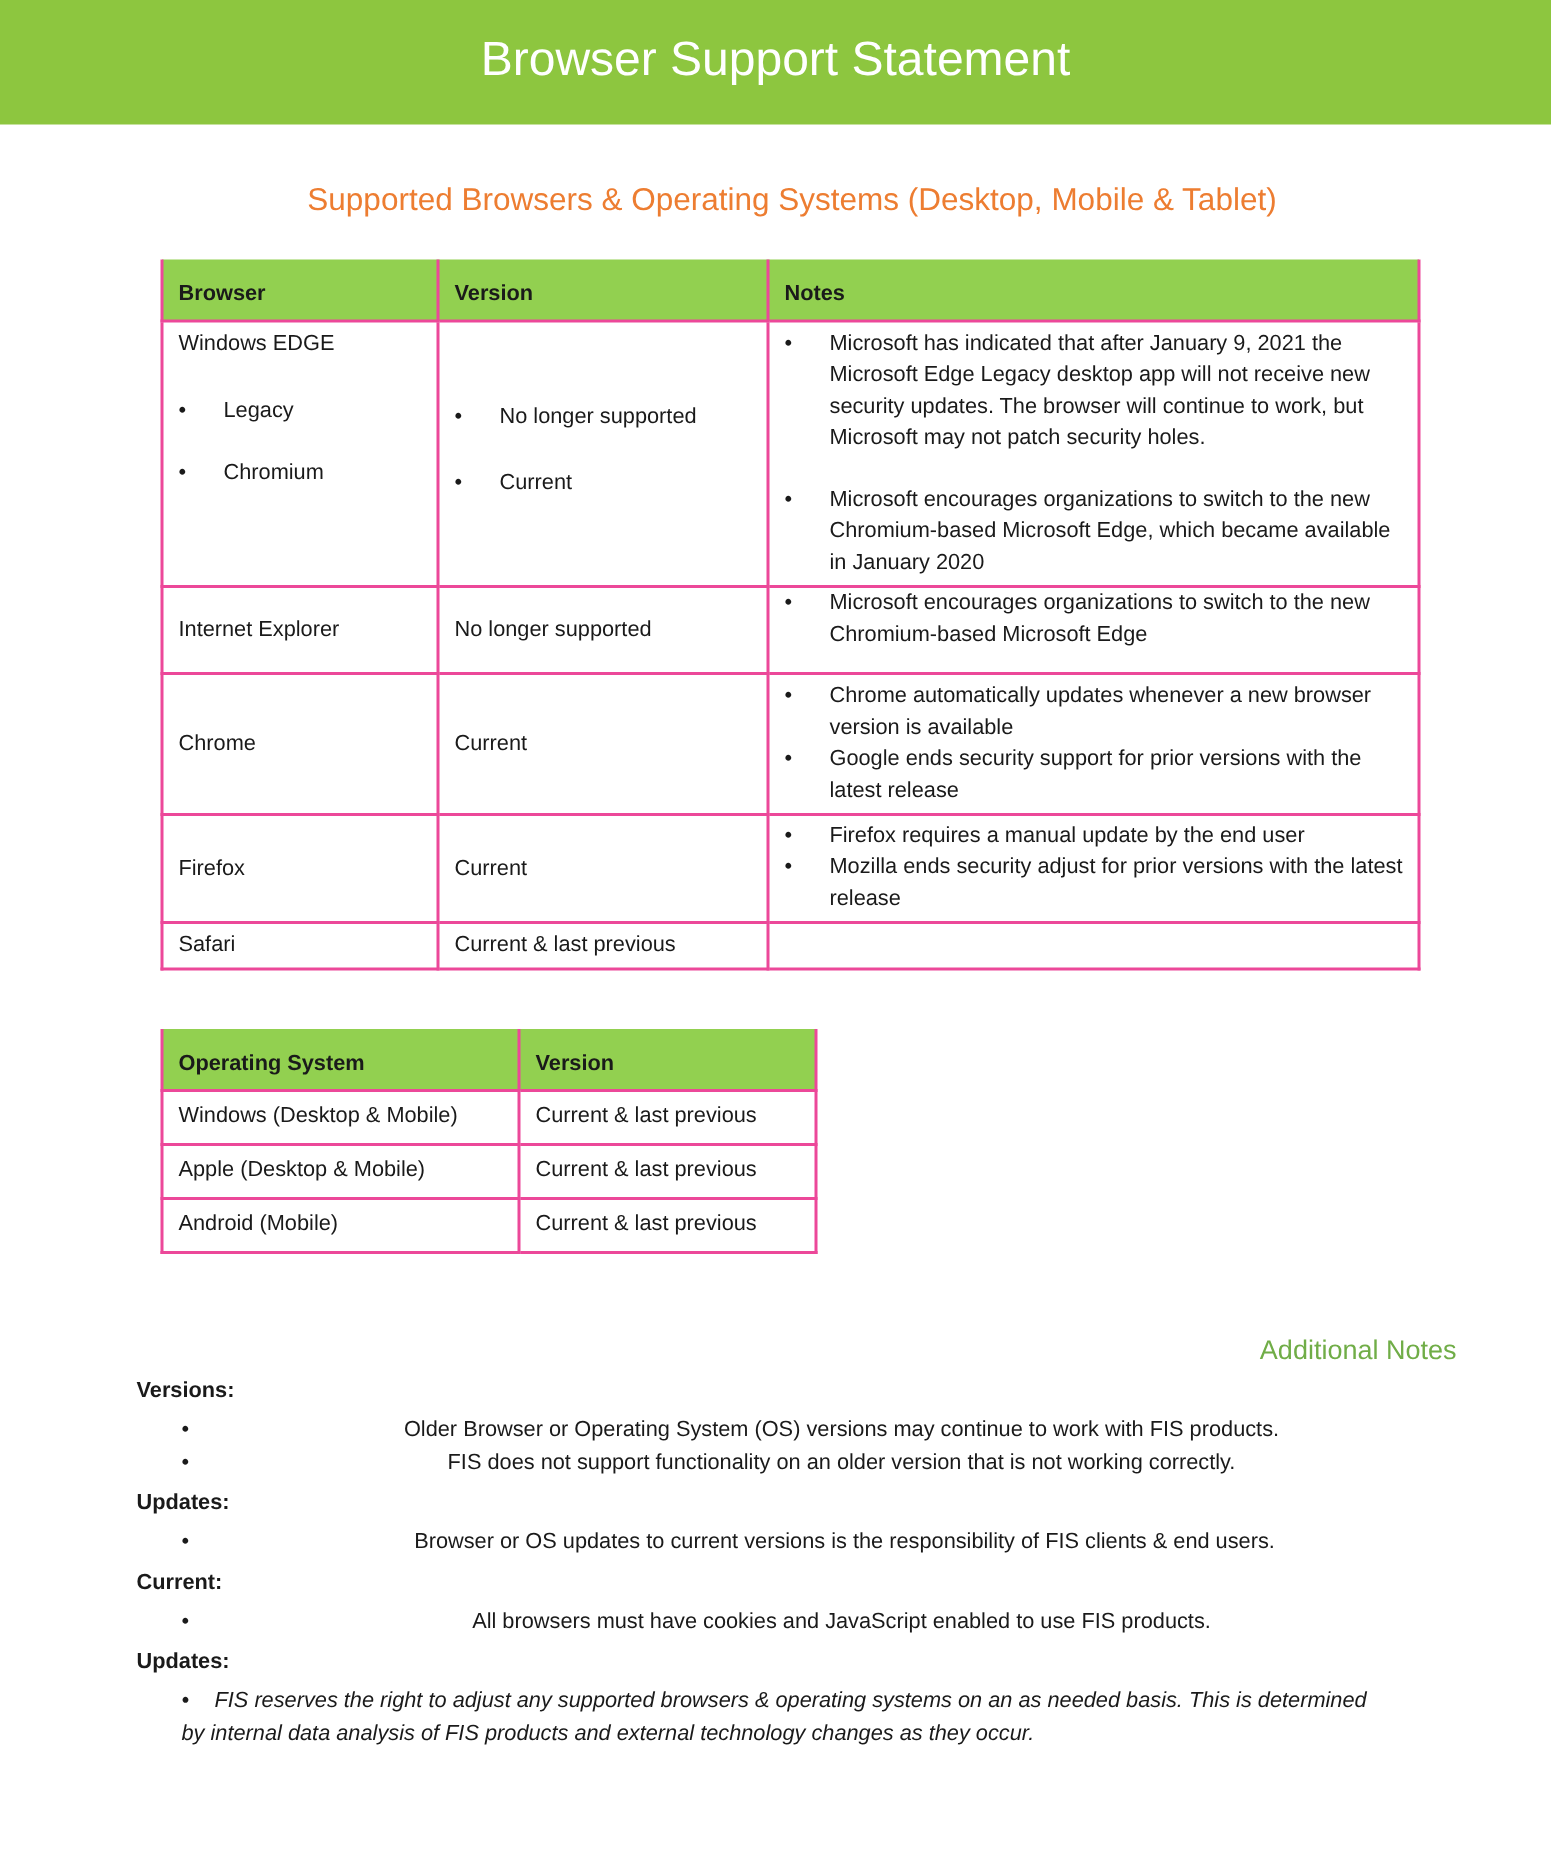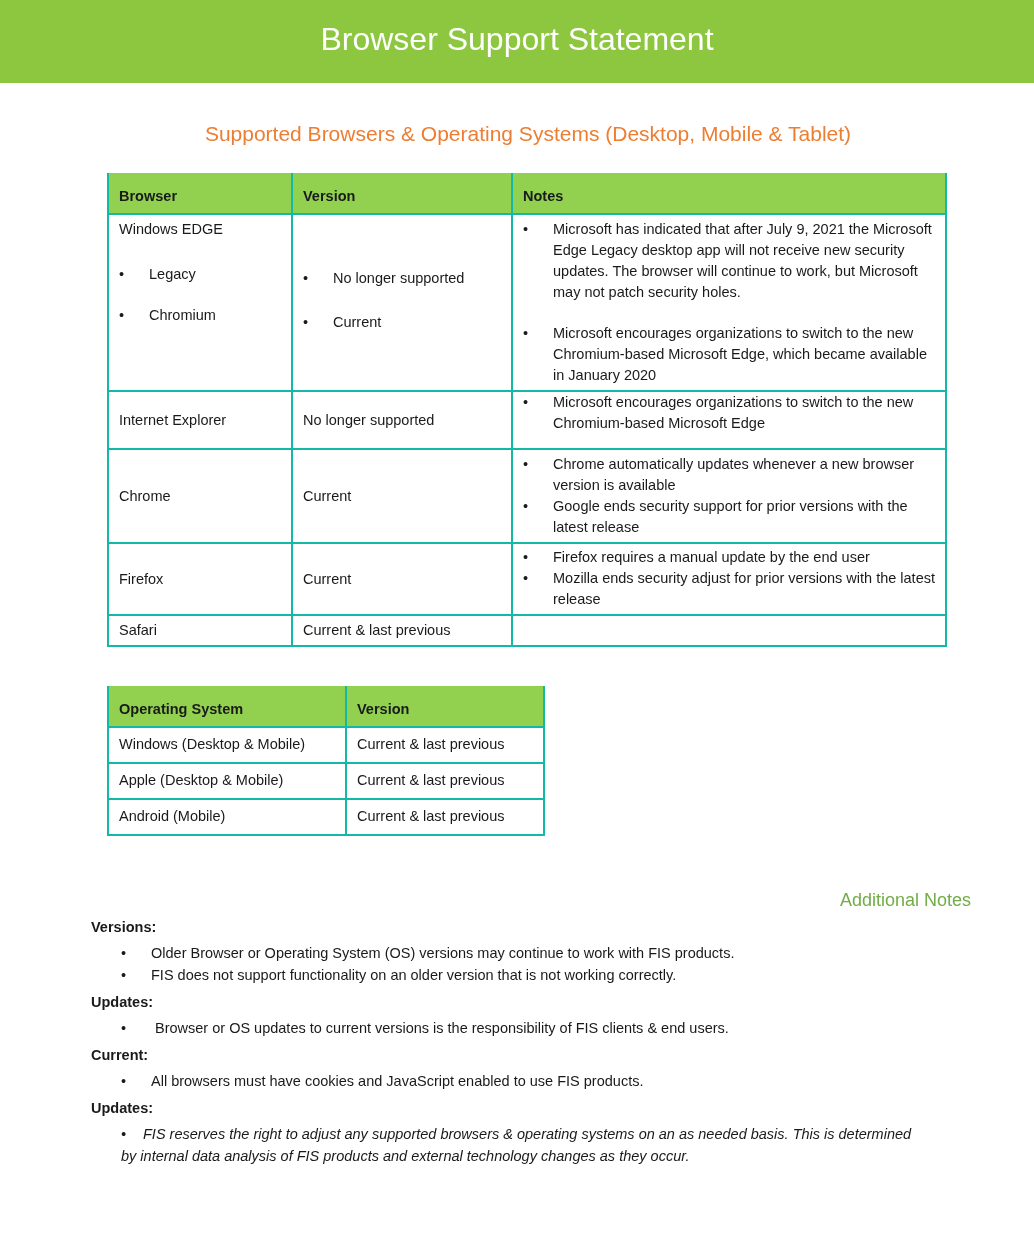--- a/index.html
+++ b/index.html
@@ -11,21 +11,21 @@
     background: #8dc63f; color: #ffffff;
     display: flex; align-items: center; justify-content: center;
     font-size: 32px; padding-bottom: 4px;
   }
   .subtitle {
     position: absolute; left: 0; top: 122px; width: 1056px; text-align: center;
     color: #ed7d31; font-size: 21px;
   }
 
   table { border-collapse: collapse; position: absolute; font-size: 14.5px; }
-  td, th { border: 2px solid #14b8a6; vertical-align: top; text-align: left; }
+  td, th { border: 2px solid #ec4899; vertical-align: top; text-align: left; }
   th { background: #92d050; font-weight: bold; height: 41px; vertical-align: middle; padding: 6px 10px 0 10px; border-top: none; }
 
   #browsers { left: 107px; top: 173px; width: 840px; }
   #browsers td { padding: 4px 10px; line-height: 21px; }
   .col1 { width: 184px; }
   .col2 { width: 220px; }
 
   .bl { list-style: none; }
   .bl li { position: relative; padding-left: 30px; }
   .bl li::before { content: "\2022"; position: absolute; left: 0; top: 0; }
@@ -33,21 +33,21 @@
   .mid { vertical-align: middle !important; }
 
   #os { left: 107px; top: 686px; width: 438px; }
   #os td { padding: 6px 10px; height: 36px; line-height: 20px; }
   #os .oc1 { width: 238px; }
 
   .notes { position: absolute; left: 91px; top: 890px; width: 880px; font-size: 14.5px; }
   .notes h2 { color: #70ad47; font-weight: normal; font-size: 18px; margin-bottom: 8px; text-align: right; }
   .notes h3 { font-size: 14.5px; font-weight: bold; margin-bottom: 7px; }
   .notes ul { list-style: none; margin-left: 30px; margin-bottom: 8px; }
-  .notes ul li { position: relative; padding-left: 30px; line-height: 22px; }
+  .notes ul li { position: relative; padding-left: 30px; line-height: 22px; text-align: center; }
   .notes ul li::before { content: "\2022"; position: absolute; left: 0; }
   .support-wrap { margin-left: 30px; line-height: 22px; }
   .support-wrap .b { display: inline-block; width: 30px; }
 </style>
 </head>
 <body>
 
 <div class="banner">
   <span data-bind="header.title">Browser Support Statement</span>
 </div>
@@ -70,21 +70,21 @@
       </ul>
     </td>
     <td>
       <ul class="bl" style="margin-top:49px;">
         <li data-bind="browser_table.edge.versions.0">No longer supported</li>
         <li data-bind="browser_table.edge.versions.1" style="margin-top:23px;">Current</li>
       </ul>
     </td>
     <td>
       <ul class="bl">
-        <li data-bind="browser_table.edge.notes.0">Microsoft has indicated that after July 9, 2021 the Microsoft Edge Legacy desktop app will not receive new security updates. The browser will continue to work, but Microsoft may not patch security holes.</li>
+        <li data-bind="browser_table.edge.notes.0">Microsoft has indicated that after January 9, 2021 the Microsoft Edge Legacy desktop app will not receive new security updates. The browser will continue to work, but Microsoft may not patch security holes.</li>
         <li data-bind="browser_table.edge.notes.1" style="margin-top:20px;">Microsoft encourages organizations to switch to the new Chromium-based Microsoft Edge, which became available in January 2020</li>
       </ul>
     </td>
   </tr>
   <tr style="height:58px;">
     <td class="mid" data-bind="browser_table.rows.0.browser">Internet Explorer</td>
     <td class="mid" data-bind="browser_table.rows.0.version">No longer supported</td>
     <td>
       <ul class="bl" style="margin-top:-4px;">
         <li data-bind="browser_table.rows.0.notes.0">Microsoft encourages organizations to switch to the new Chromium-based Microsoft Edge</li>

